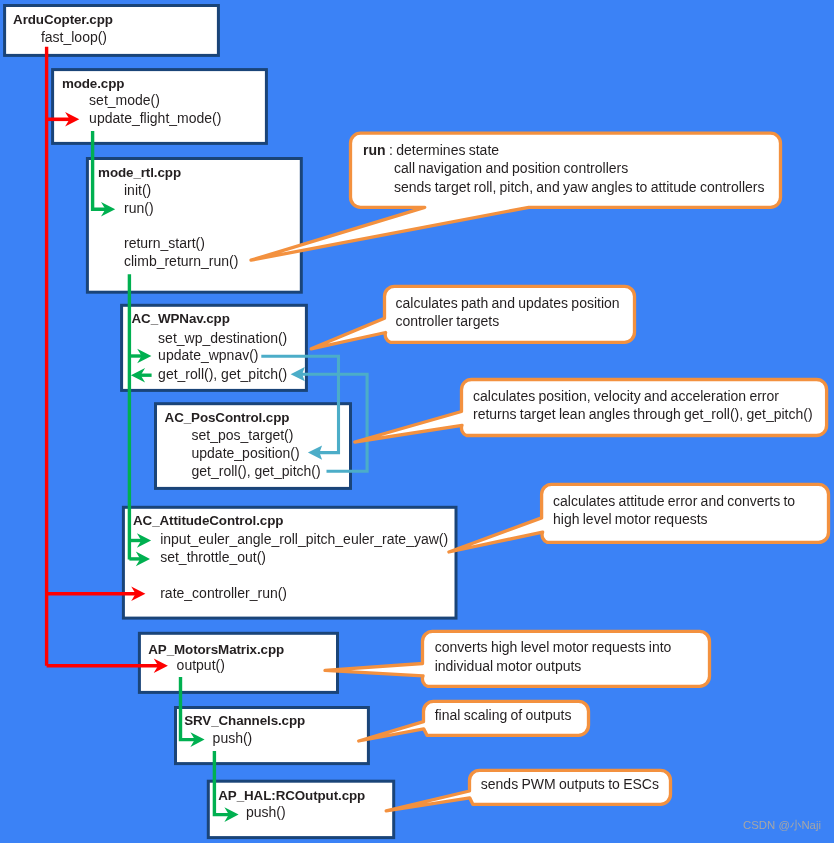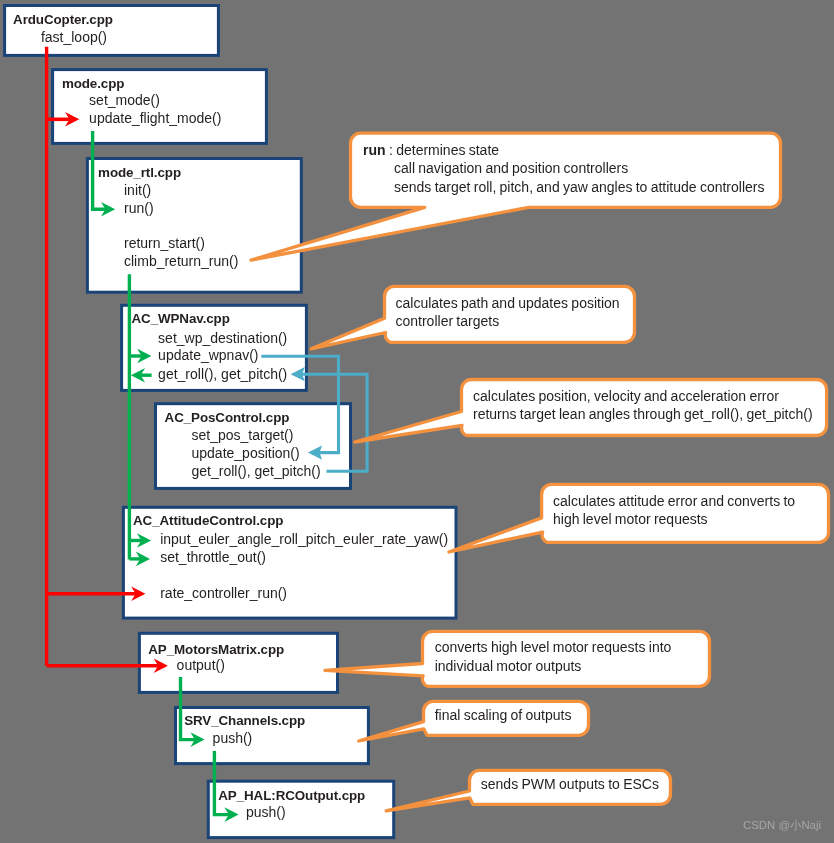--- a/index.html
+++ b/index.html
@@ -1,18 +1,18 @@
 <!DOCTYPE html>
 <html><head>
 <meta charset="utf-8">
 <style>
   html,body{margin:0;padding:0;background:#ffffff;}
   body{width:834px;height:843px;overflow:hidden;
        font-family:"Liberation Sans",sans-serif;}
-  #stage{position:relative;width:834px;height:843px;background:#737373;}
+  #stage{position:relative;width:834px;height:843px;background:#3b82f6;}
   #stage svg{position:absolute;left:0;top:0;display:block;}
   text{dominant-baseline:alphabetic;}
   .bx-title{font-family:"Liberation Sans",sans-serif;font-size:13.4px;font-weight:bold;letter-spacing:-0.1px;fill:#231f20;}
   .bx-line{font-family:"Liberation Sans",sans-serif;font-size:14px;fill:#231f20;}
   .co-line{font-family:"Liberation Sans",sans-serif;font-size:14px;word-spacing:-0.6px;fill:#231f20;}
   .co-bold{font-family:"Liberation Sans",sans-serif;font-size:14px;font-weight:bold;fill:#231f20;}
   .wm{font-family:"Liberation Sans",sans-serif;font-size:11.4px;fill:#a6a6a6;}
 </style>
 </head>
 <body>

